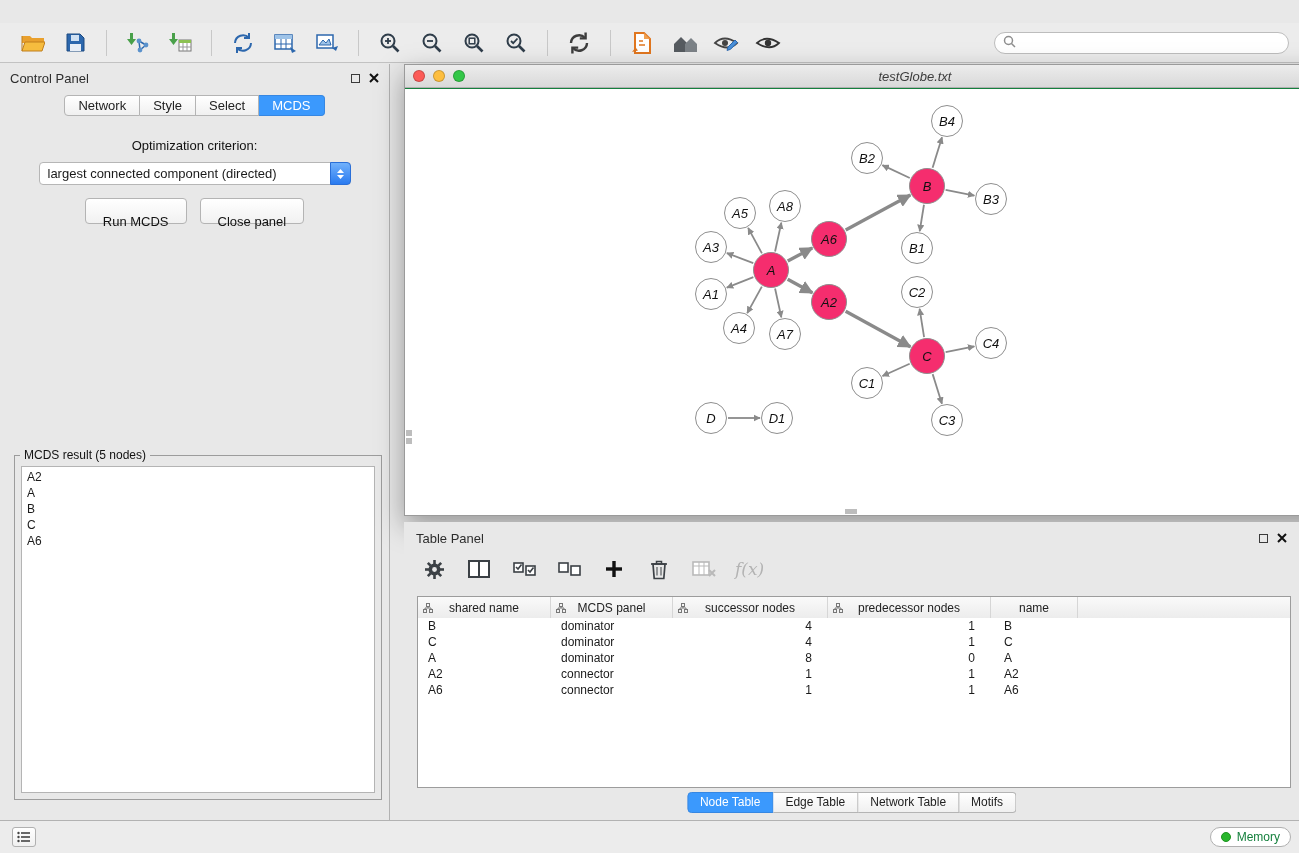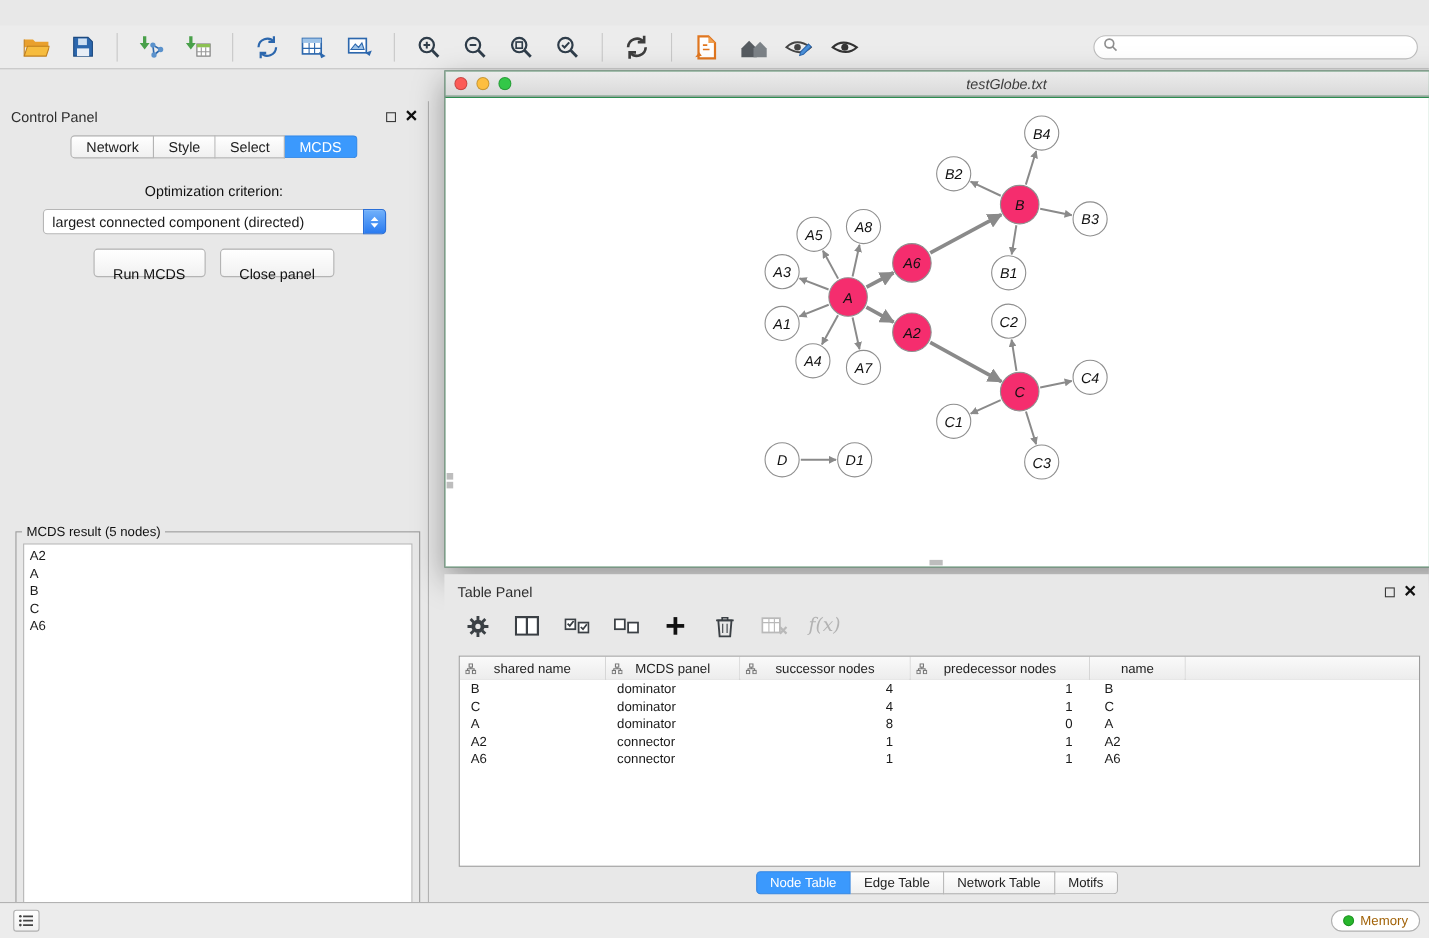--- a/index.html
+++ b/index.html
@@ -29,21 +29,21 @@
   .seg { display:flex; }
   .segbtn { height:21px; line-height:19px; padding:0 13px; font-size:13px; color:#222;
     background:linear-gradient(#ffffff,#f0f0f0); border:1px solid #b4b4b4; border-left:none; }
   .segbtn:first-child { border-left:1px solid #b4b4b4; border-radius:4px 0 0 4px; }
   .segbtn:last-child { border-radius:0 4px 4px 0; }
   .segbtn.sel { background:#3b99fd; color:#fff; border-color:#3687e2; }
   .seg.small .segbtn { font-size:12px; padding:0 12px; }
 
   
   .control-panel { position:absolute; left:0; top:64px; width:390px; height:756px;
-    background:#e8e8e8; border-right:1px solid #b2b2b2;margin-top:28px; }
+    background:#e8e8e8; border-right:1px solid #b2b2b2; }
   .panel-head { height:28px; display:flex; align-items:center; padding:0 10px; }
   .panel-head .ptitle { font-size:13px; color:#2d2d2d; }
   .panel-ctrls { margin-left:auto; display:flex; align-items:center; gap:9px; }
   .float-btn { width:9px; height:9px; border:1.4px solid #3a3a3a; display:inline-block; background:transparent; }
   .tabs-row { display:flex; justify-content:center; margin-top:3px; }
   .opt-label { text-align:center; font-size:13px; margin-top:22px; color:#111; }
   .dropdown { position:relative; width:312px; height:23px; margin:9px auto 0; background:#fff;
     border:1px solid #b6b6b6; border-radius:4px; display:flex; align-items:center; }
   .dropdown .ddtext { font-size:13px; padding-left:8px; white-space:nowrap; overflow:hidden; }
   .ddbtn { position:absolute; right:-1px; top:-1px; width:21px; height:23px; border-radius:0 4px 4px 0;
@@ -93,21 +93,21 @@
   .tcell.c2 { text-align:right; padding-right:16px; } .tcell.c3 { text-align:right; padding-right:16px; }
   .tcell.c4 { padding-left:13px; }
   .tp-tabs { position:absolute; bottom:7px; left:50%; transform:translateX(-50%); }
 
   
   .statusbar { position:absolute; left:0; top:820px; width:1299px; height:33px; background:#ececec;
     border-top:1px solid #b2b2b2; display:flex; align-items:center; padding:0 8px 0 12px; }
   .status-btn { width:24px; height:20px; border:1px solid #b0b0b0; border-radius:3px;
     background:linear-gradient(#fff,#f0f0f0); display:flex; align-items:center; justify-content:center; }
   .memory-pill { margin-left:auto; height:20px; border:1px solid #b0b0b0; border-radius:10px; background:#fff;
-    display:flex; align-items:center; gap:6px; padding:0 10px; font-size:12px; color:#a16207; }
+    display:flex; align-items:center; gap:6px; padding:0 10px; font-size:12px; color:#15803d; }
   .green-dot { width:10px; height:10px; border-radius:50%; background:#28b62c; border:1px solid #1d9421; }
 </style>
 </head>
 <body>
 
 <div id="app">
 
 
   <div class="toolbar">
     <span class="tbicon">

